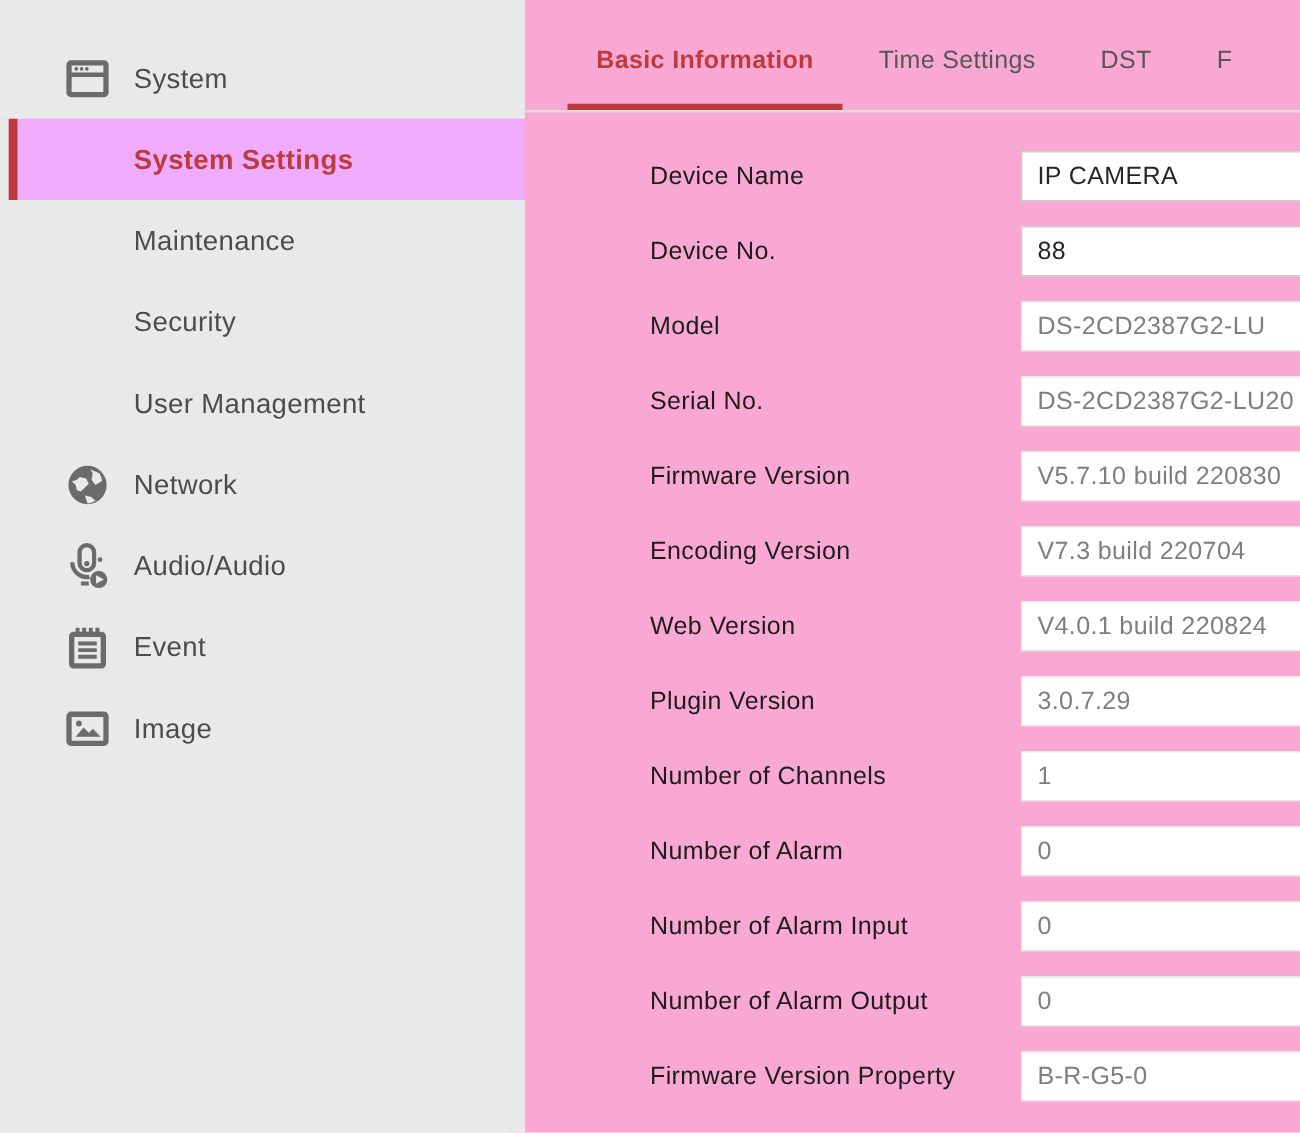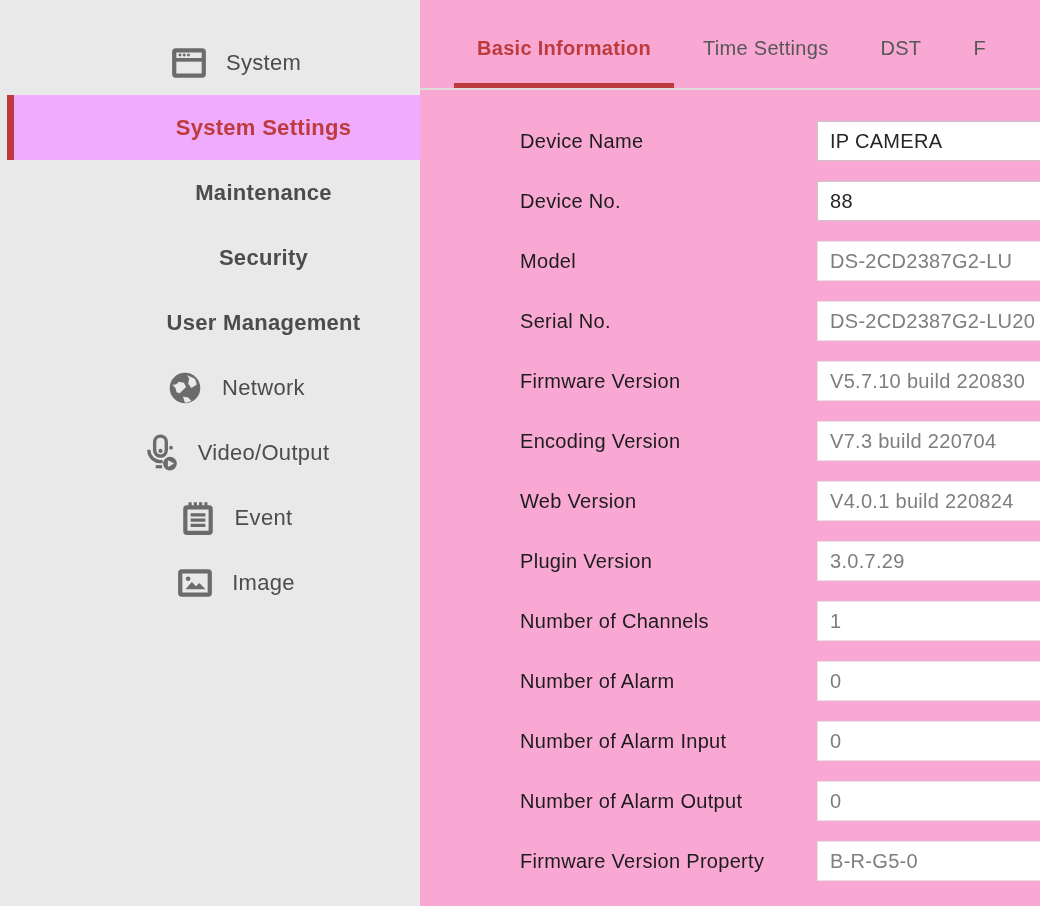--- a/index.html
+++ b/index.html
@@ -13,24 +13,24 @@
     --ed-border:#c8c8c8;
     --tabline:#dcdcdc;
   }
   *{box-sizing:border-box;margin:0;padding:0;}
   html,body{width:1040px;height:906px;overflow:hidden;}
   body{font-family:"Liberation Sans","DejaVu Sans",sans-serif;background:#fff;letter-spacing:.3px;}
   .app{display:flex;width:1040px;height:906px;}
 
   
   .sidebar{width:420px;flex:none;background:var(--sidebar-bg);padding-top:30px;height:100%;}
-  .side-item{position:relative;height:65px;display:flex;align-items:center;cursor:pointer;justify-content:center;}
+  .side-item{position:relative;height:65px;display:flex;align-items:center;cursor:pointer;}
   .side-item .ic{width:44px;height:44px;margin-left:48px;flex:none;display:flex;align-items:center;justify-content:center;}
   .side-item .lbl{margin-left:15px;font-size:22px;color:var(--side-text);}
-  .side-item.sub .lbl{margin-left:107px;font-weight:bold;}
+  .side-item.sub .lbl{margin-left:107px;}
   .side-item.active{background:#f0abfc;box-shadow:inset 7px 0 0 var(--sidebar-bg);}
   .side-item.active::before{content:"";position:absolute;left:7px;top:0;bottom:0;width:7px;background:var(--red);}
   .side-item.active .lbl{color:var(--red);font-weight:bold;}
   .ic svg{display:block;}
 
   
   .content{flex:1;background:#f9a8d4;overflow:hidden;}
   .tabbar{display:flex;align-items:flex-end;height:90px;border-bottom:2px solid var(--tabline);padding-left:34px;width:660px;}
   .tab{font-size:20px;color:#565656;padding:0 23px 28px 23px;margin-right:6px;white-space:nowrap;cursor:pointer;}
   .tab.active{color:var(--red);font-weight:bold;border-bottom:5px solid var(--red);padding-bottom:23px;}
@@ -94,21 +94,21 @@
         <svg width="38" height="38" viewBox="0 0 36 36">
           <rect x="12" y="2" width="11" height="19" rx="5.5" fill="none" stroke="#6b6b6b" stroke-width="3.2"></rect>
           <circle cx="17.5" cy="16" r="2" fill="#6b6b6b"></circle>
           <circle cx="27.5" cy="13" r="1.8" fill="#6b6b6b"></circle>
           <path d="M6.5 15 a11 11 0 0 0 13 11" fill="none" stroke="#6b6b6b" stroke-width="3.2"></path>
           <path d="M13 31 h6" stroke="#6b6b6b" stroke-width="3"></path>
           <circle cx="26.5" cy="28" r="6.5" fill="#6b6b6b"></circle>
           <path d="M24.5 24.8 l6 3.2 -6 3.2 z" fill="#e9e9e9"></path>
         </svg>
       </span>
-      <span class="lbl">Video/Output</span>
+      <span class="lbl">Audio/Audio</span>
     </div>
 
     <div class="side-item">
       <span class="ic">
         <svg width="38" height="38" viewBox="0 0 36 36">
           <rect x="6" y="8" width="24" height="24" rx="1.5" fill="none" stroke="#6b6b6b" stroke-width="4"></rect>
           <path d="M10.5 3 v6 M15.5 3 v6 M20.5 3 v6 M25.5 3 v6" stroke="#6b6b6b" stroke-width="3"></path>
           <path d="M11 15 h14 M11 20 h14 M11 25 h14" stroke="#6b6b6b" stroke-width="3"></path>
         </svg>
       </span>

